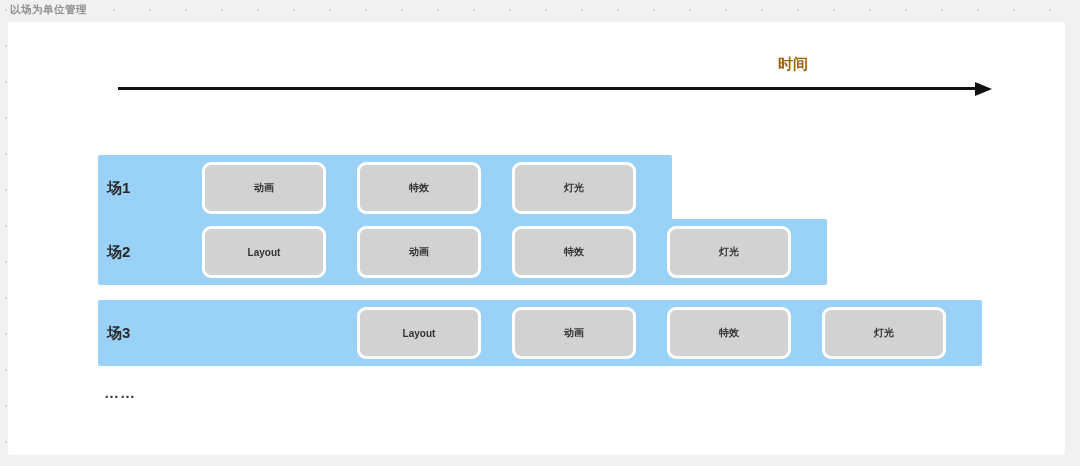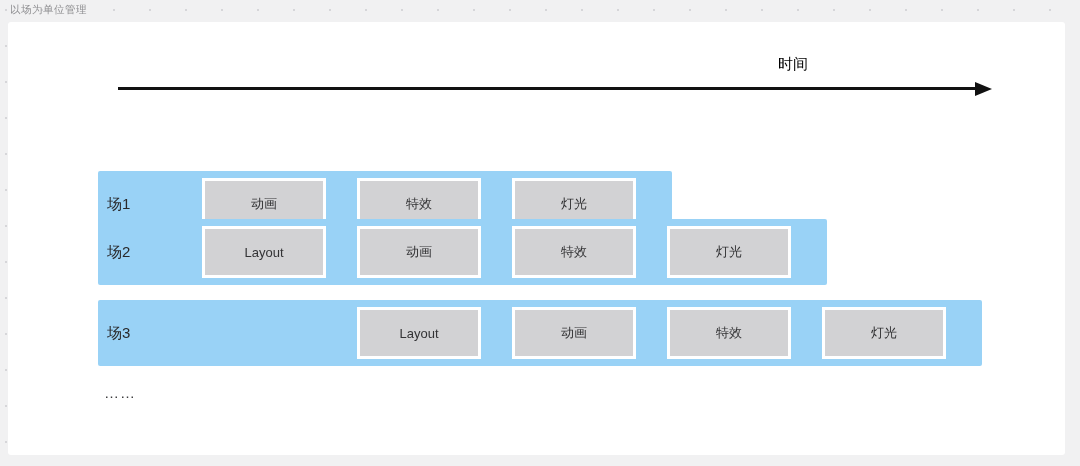--- a/index.html
+++ b/index.html
@@ -1,15 +1,15 @@
 <!DOCTYPE html>
 <html style="--bg: #f1f1f2; --canvas: #ffffff; --bar: #99d2f6; --task: #d2d2d4; --task-border: #ffffff; --arrow: #111111;"><head>
 <meta charset="utf-8">
 <style>
-  * { margin: 0; padding: 0; box-sizing: border-box; }
+  * { margin: 0; padding: 0; box-sizing: border-box; font-weight: bold; }
   html, body {
     width: 1080px; height: 466px;
     font-family: "Liberation Sans", "DejaVu Sans", sans-serif;
     overflow: hidden;
   }
   body {
     background-color: var(--bg, #f1f1f2);
     background-image: radial-gradient(#d6d6d9 1.3px, transparent 1.4px);
     background-size: 36px 36px;
     background-position: 24px 28px;
@@ -22,21 +22,21 @@
   }
   .canvas {
     position: absolute; left: 8px; top: 22px;
     width: 1057px; height: 433px;
     background: var(--canvas, #ffffff);
     border-radius: 3px;
   }
   .time-label {
     position: absolute; left: 740px; top: 33px; width: 90px;
     text-align: center;
-    font-size: 15px; color: #000000;
+    font-size: 15px; color: #a16207;
   }
   .timeline-arrow {
     position: absolute; left: 110px; top: 65px;
     width: 858px; height: 3px;
     background: var(--arrow, #111);
   }
   .arrow-head {
     position: absolute; right: -16px; top: -5.5px;
     width: 0; height: 0;
     border-left: 17px solid var(--arrow, #111);
@@ -51,42 +51,42 @@
   }
   .scene-label {
     position: absolute; left: 9px; top: 0; height: 100%;
     display: flex; align-items: center;
     font-size: 15px; color: #29292b;
   }
   .task-block {
     position: absolute; top: 7px; width: 124px; height: 52px;
     background: var(--task, #d2d2d4);
     border: 3px solid var(--task-border, #ffffff);
-    border-radius: 0;
+    border-radius: 9px;
     display: flex; align-items: center; justify-content: center;
-    font-size: 13px; color: #333335;
+    font-size: 10px; color: #333335;
   }
   .ellipsis {
     position: absolute; left: 96px; top: 362px;
     font-size: 15px; color: #3a3a3c; letter-spacing: 1px;
   }
 </style>
 </head>
 <body>
 
 <div class="corner-label">以场为单位管理</div>
 
 <div class="canvas">
   <div class="time-label">时间</div>
   <div class="timeline-arrow">
     <span class="arrow-head"></span>
   </div>
 
   <div class="scene-rows">
-      <div class="scene-bar" style="top: 149px; width: 574px;">
+      <div class="scene-bar" style="top: 133px; width: 574px;">
         <span class="scene-label">场1</span>
         <div class="task-block" style="left: 104px;">
           <span>动画</span>
         </div>
         <div class="task-block" style="left: 259px;">
           <span>特效</span>
         </div>
         <div class="task-block" style="left: 414px;">
           <span>灯光</span>
         </div>

